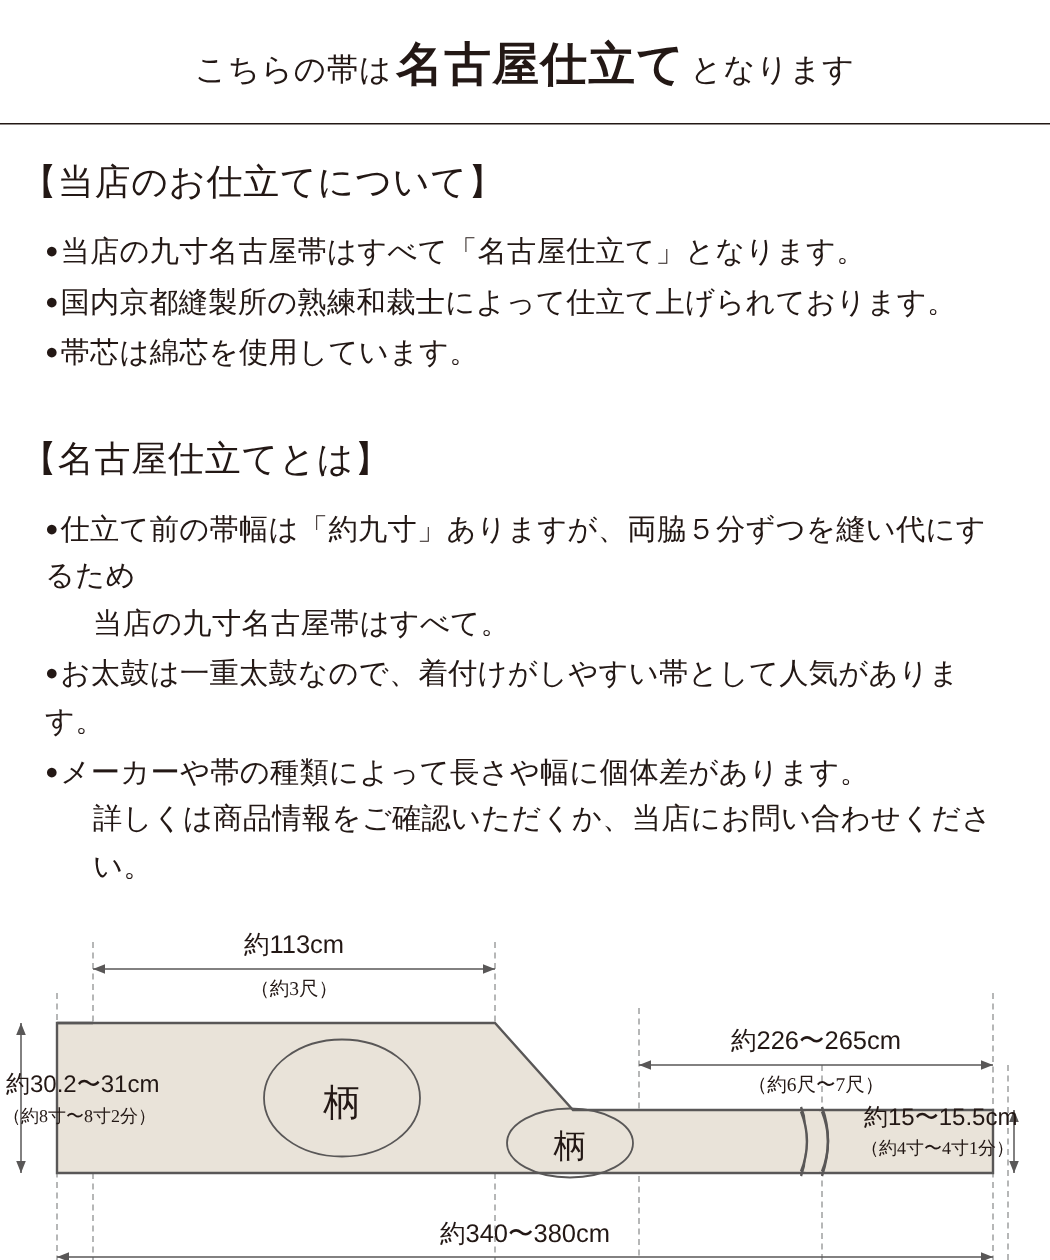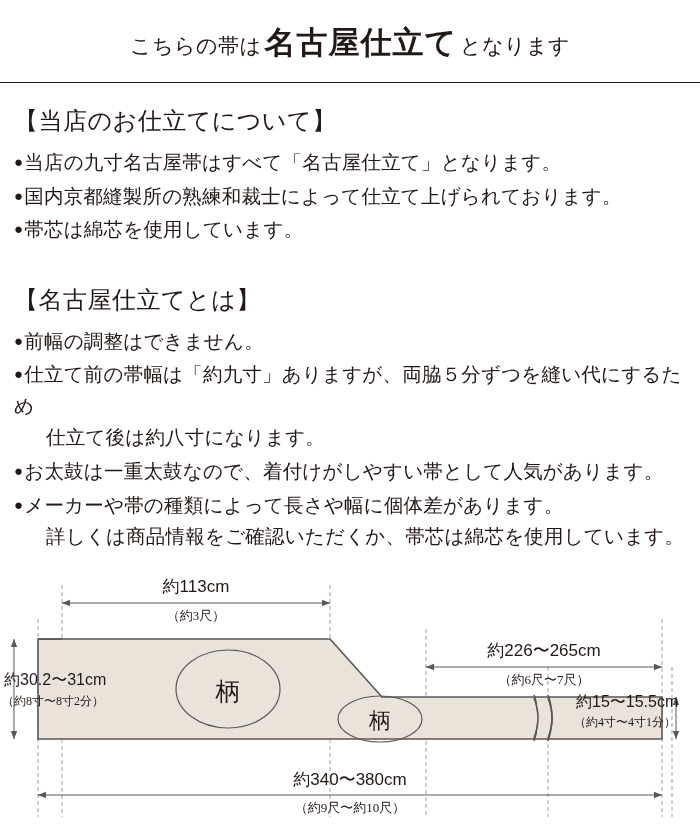--- a/index.html
+++ b/index.html
@@ -52,21 +52,21 @@
     font-size: 24px;
     font-weight: normal;
     letter-spacing: 0.5px;
     margin: 22px 0 10px 0;
   }
   .section-title.second {
     margin-top: 38px;
   }
   ul.bullets {
     list-style: none;
-    margin: 0;
+    margin: 16px;
     padding: 0;
   }
   ul.bullets li {
     font-size: 19.5px;
     line-height: 1.62;
     margin: 0 0 2px 0;
     letter-spacing: 0.2px;
     text-indent: 0;
   }
   ul.bullets li .dot {
@@ -111,32 +111,29 @@
         <span class="dot">●</span><span>国内京都縫製所の熟練和裁士によって仕立て上げられております。</span>
       </li>
       <li>
         <span class="dot">●</span><span>帯芯は綿芯を使用しています。</span>
       </li>
     </ul>
 
     <div class="section-title second">【名古屋仕立てとは】</div>
     <ul class="bullets">
       <li>
-        <span class="dot">●</span><span>前幅の調整はできません。</span>
-      </li>
-      <li>
         <span class="dot">●</span><span>仕立て前の帯幅は「約九寸」ありますが、両脇５分ずつを縫い代にするため</span>
-        <span class="cont">仕立て後は約八寸になります。</span>
+        <span class="cont">当店の九寸名古屋帯はすべて。</span>
       </li>
       <li>
         <span class="dot">●</span><span>お太鼓は一重太鼓なので、着付けがしやすい帯として人気があります。</span>
       </li>
       <li>
         <span class="dot">●</span><span>メーカーや帯の種類によって長さや幅に個体差があります。</span>
-        <span class="cont">詳しくは商品情報をご確認いただくか、帯芯は綿芯を使用しています。</span>
+        <span class="cont">詳しくは商品情報をご確認いただくか、当店にお問い合わせください。</span>
       </li>
     </ul>
   </div>
 
   <div class="diagram">
     <svg width="700" height="270" viewBox="0 0 700 270" xmlns="http://www.w3.org/2000/svg">
 
       <g stroke="#9fa0a0" stroke-width="1" stroke-dasharray="4,3">
         <line x1="38" y1="52" x2="38" y2="250"></line>
         <line x1="62" y1="18" x2="62" y2="250"></line>

